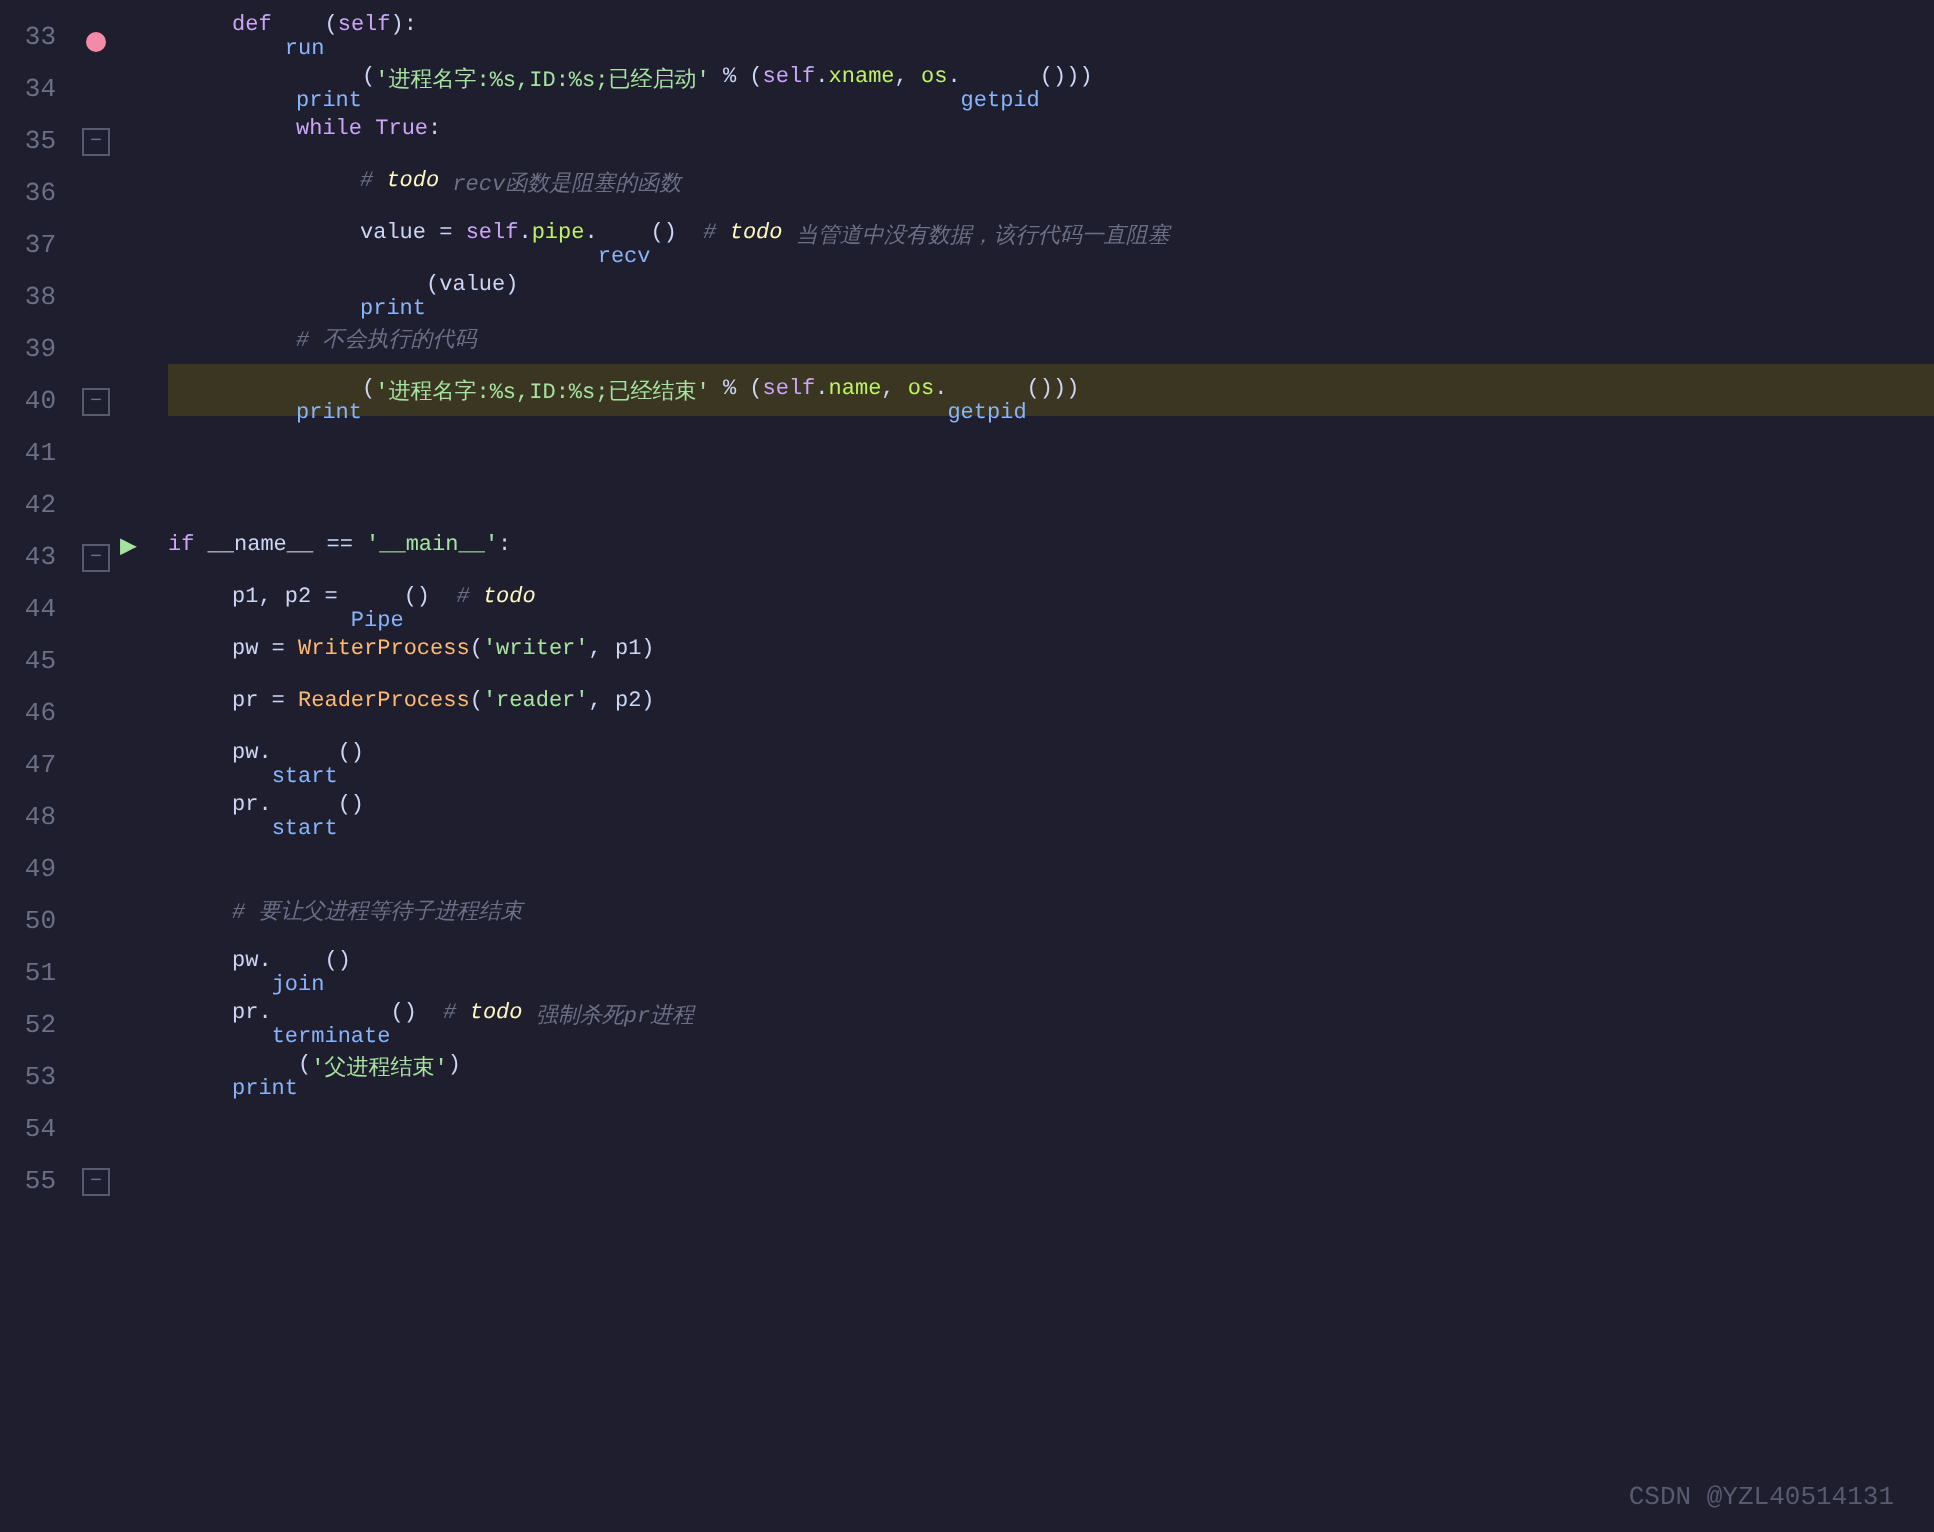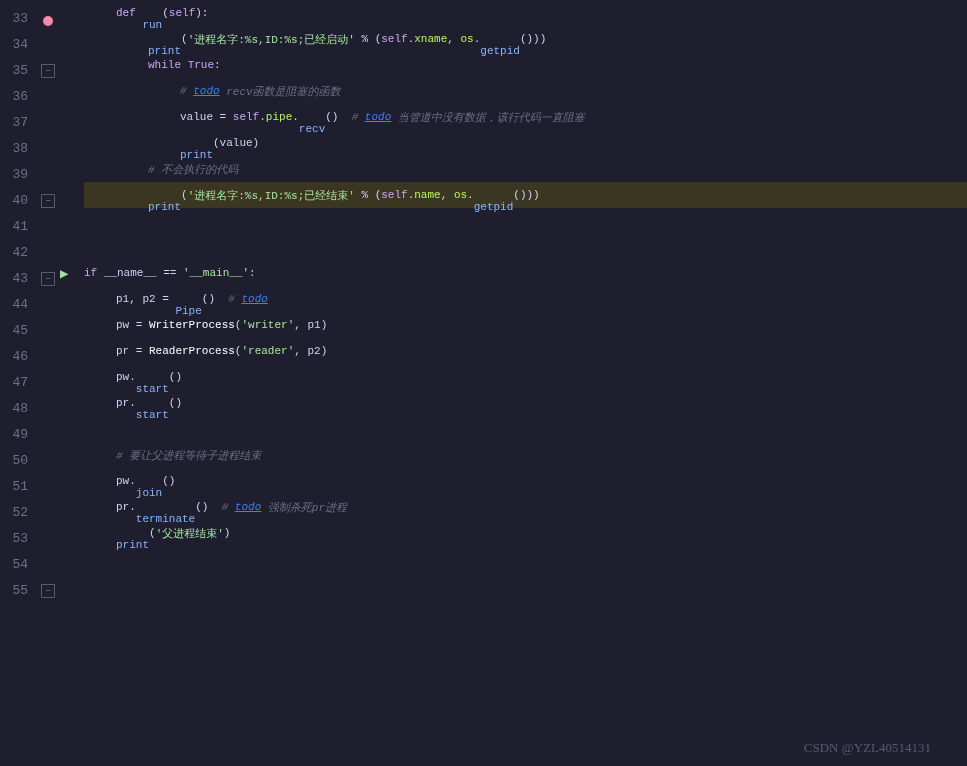--- a/index.html
+++ b/index.html
@@ -80,35 +80,35 @@
       padding-left: 0;
     }
     .code-line.highlighted {
       background: #3a3621;
     }
     
     .kw { color: #cba6f7; } 
     .fn { color: #89b4fa; margin-top: 23px; } 
     .str { color: #a6e3a1; } 
     .cm { color: #6c7086; font-style: italic; } 
-    .todo-kw { color: #3b82f6; font-style: italic; text-decoration: underline; } 
+    .todo-kw { color: #fef9c3; font-style: italic; } 
     .plain { color: #cdd6f4; }
     .self-kw { color: #cba6f7; }
     .attr { color: #bef264; }
-    .cls { color: #ffffff; text-align: right; }
+    .cls { color: #fdba74; text-align: right; }
     .indent1 { display: inline-block; width: 32px; }
     .indent2 { display: inline-block; width: 64px; }
     .indent3 { display: inline-block; width: 96px; }
     .watermark {
       position: absolute;
       bottom: 10px;
-      right: 36px;
+      right: 20px;
       color: #585b70;
       font-size: 13px;
-      font-family: Liberation Serif, serif;
+      font-family: Liberation Mono, monospace;
     }
   </style>
 </head>
 <body>
 
 <div class="code-container">
 
   <div class="gutter">
 
     <div class="line-row">

